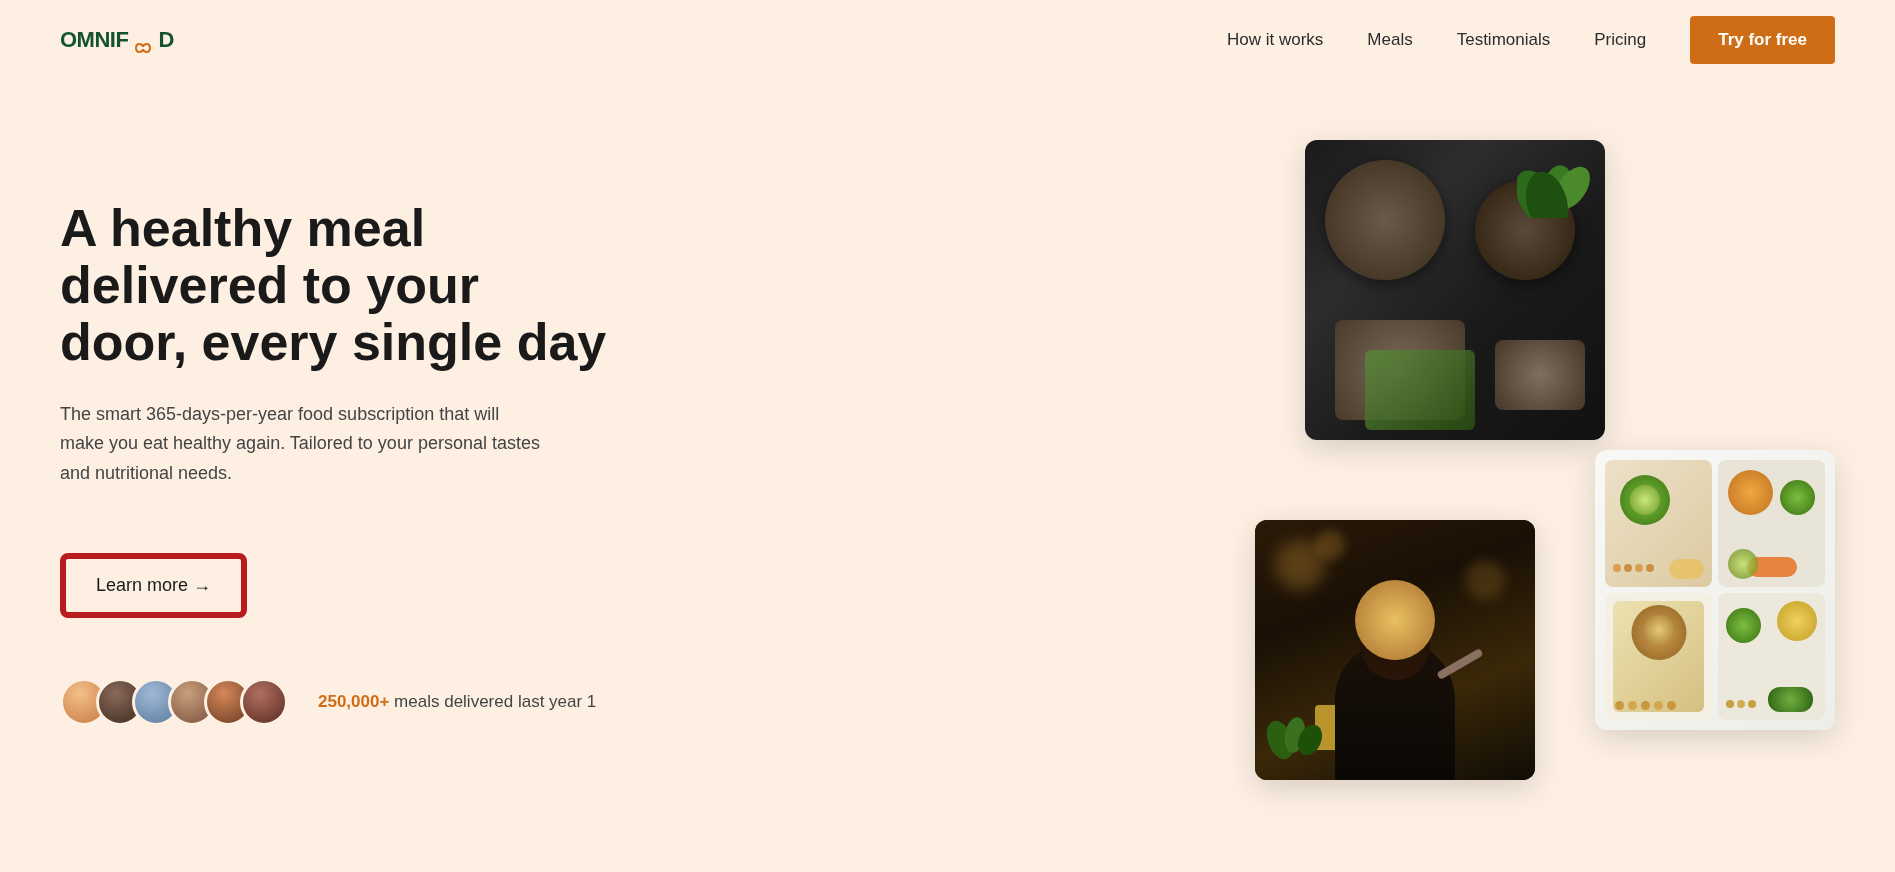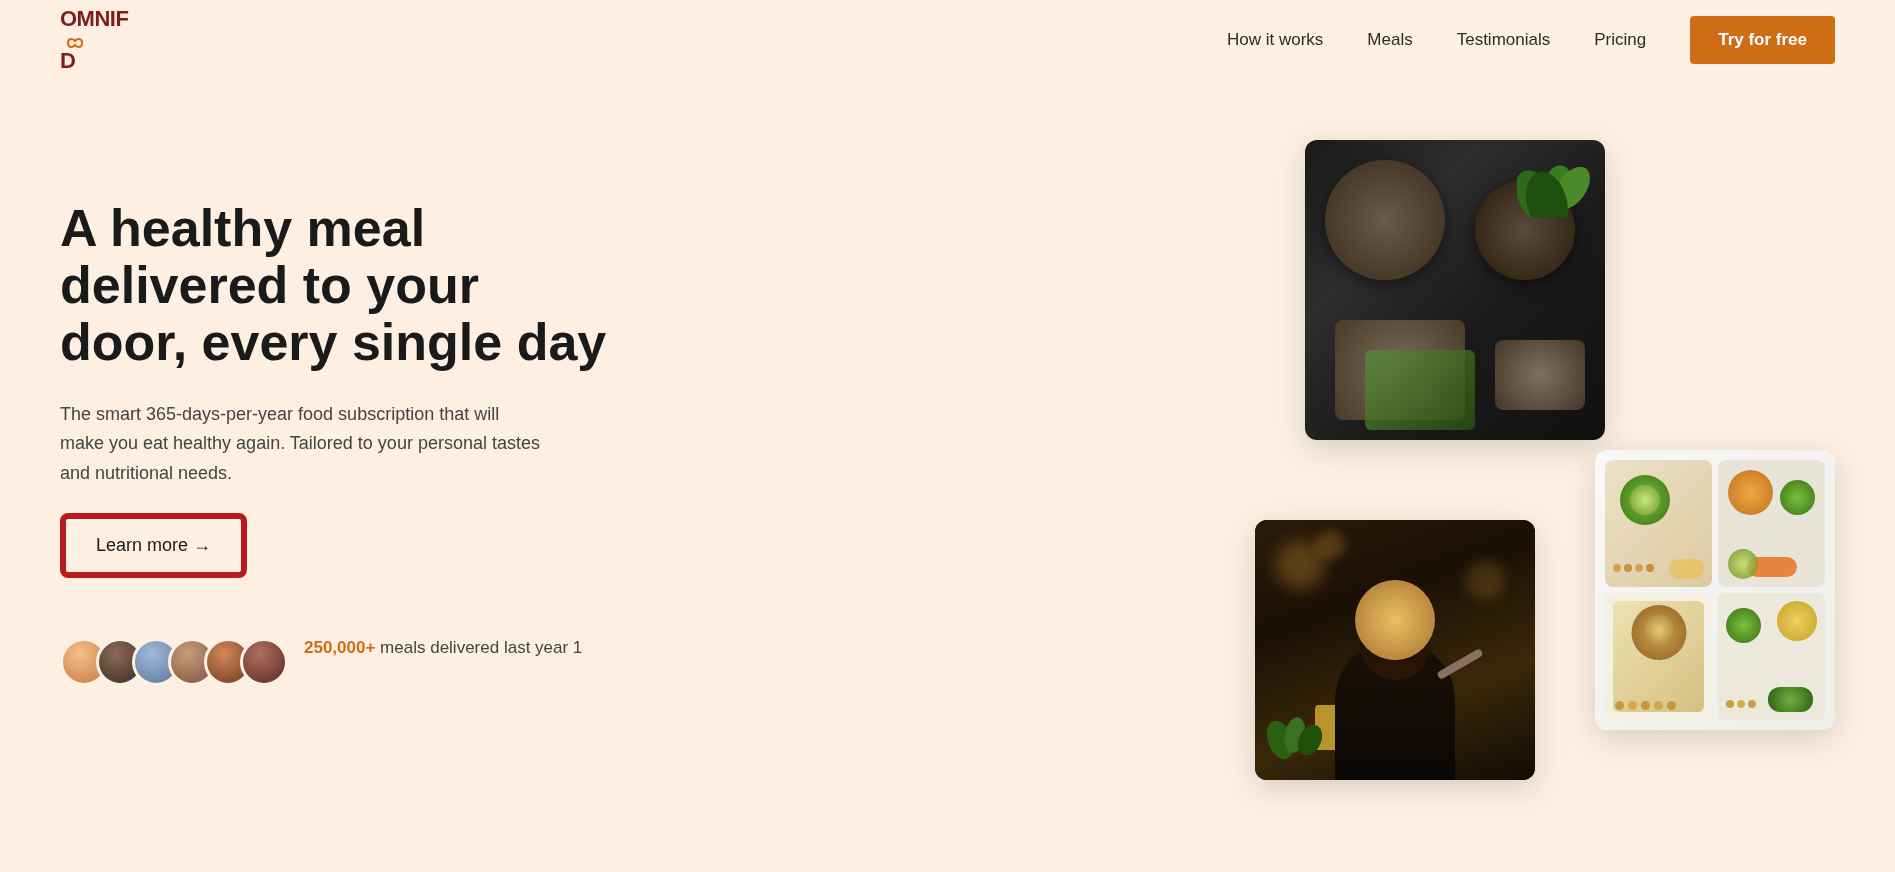--- a/index.html
+++ b/index.html
@@ -16,26 +16,25 @@
       display: flex;
       align-items: center;
       justify-content: space-between;
       padding: 0 60px;
       height: 80px;
       background-color: #fdf0e3;
     }
 
     .logo {
       display: flex;
-      align-items: flex-start;
+      align-items: flex-end;
       font-size: 22px;
       font-weight: 800;
-      color: #7f1d1d;
+      color: #14532d;
       letter-spacing: -0.5px;
-      flex-direction: column;
     }
 
     .logo-infinity {
       display: inline-block;
       width: 28px;
       height: 16px;
       position: relative;
       margin: 0 1px;
     }
 
@@ -89,21 +88,21 @@
       font-weight: 800;
       color: #1a1a1a;
       line-height: 1.1;
       margin-bottom: 28px;
     }
 
     .hero-subtitle {
       font-size: 18px;
       color: #444;
       line-height: 1.65;
-      margin-bottom: 24px;
+      margin-bottom: 64px;
       max-width: 480px;
     }
 
     .hero-buttons {
       display: flex;
       align-items: center;
       gap: 20px;
       margin-bottom: 60px;
     }
 
@@ -127,21 +126,22 @@
       border-radius: 8px;
       font-size: 18px;
       font-weight: 500;
       cursor: pointer;
       white-space: nowrap;
     }
 
     
     .delivered {
       display: flex;
-      gap: 16px;
+      align-items: center;
+      gap: 30px;
     }
 
     .avatar-stack {
       display: flex;
       align-items: center;
     }
 
     .avatar {
       width: 48px;
       height: 48px;

